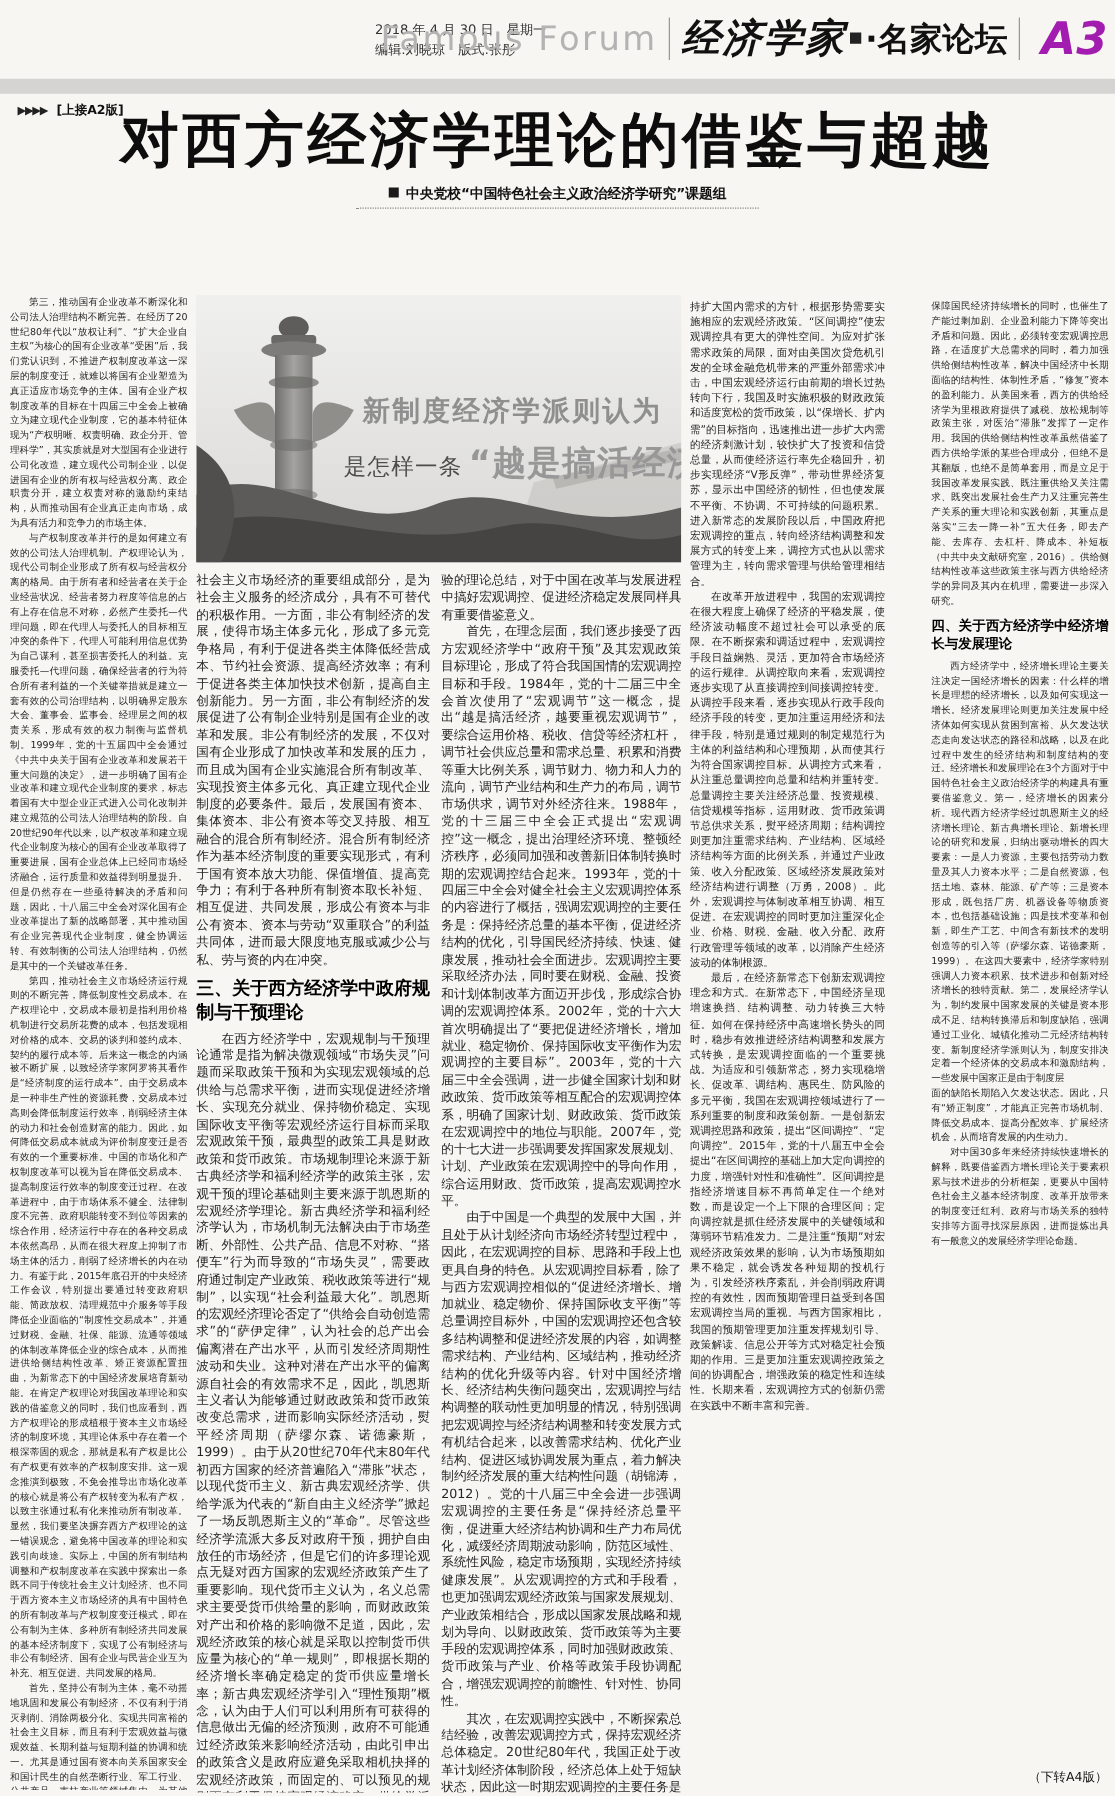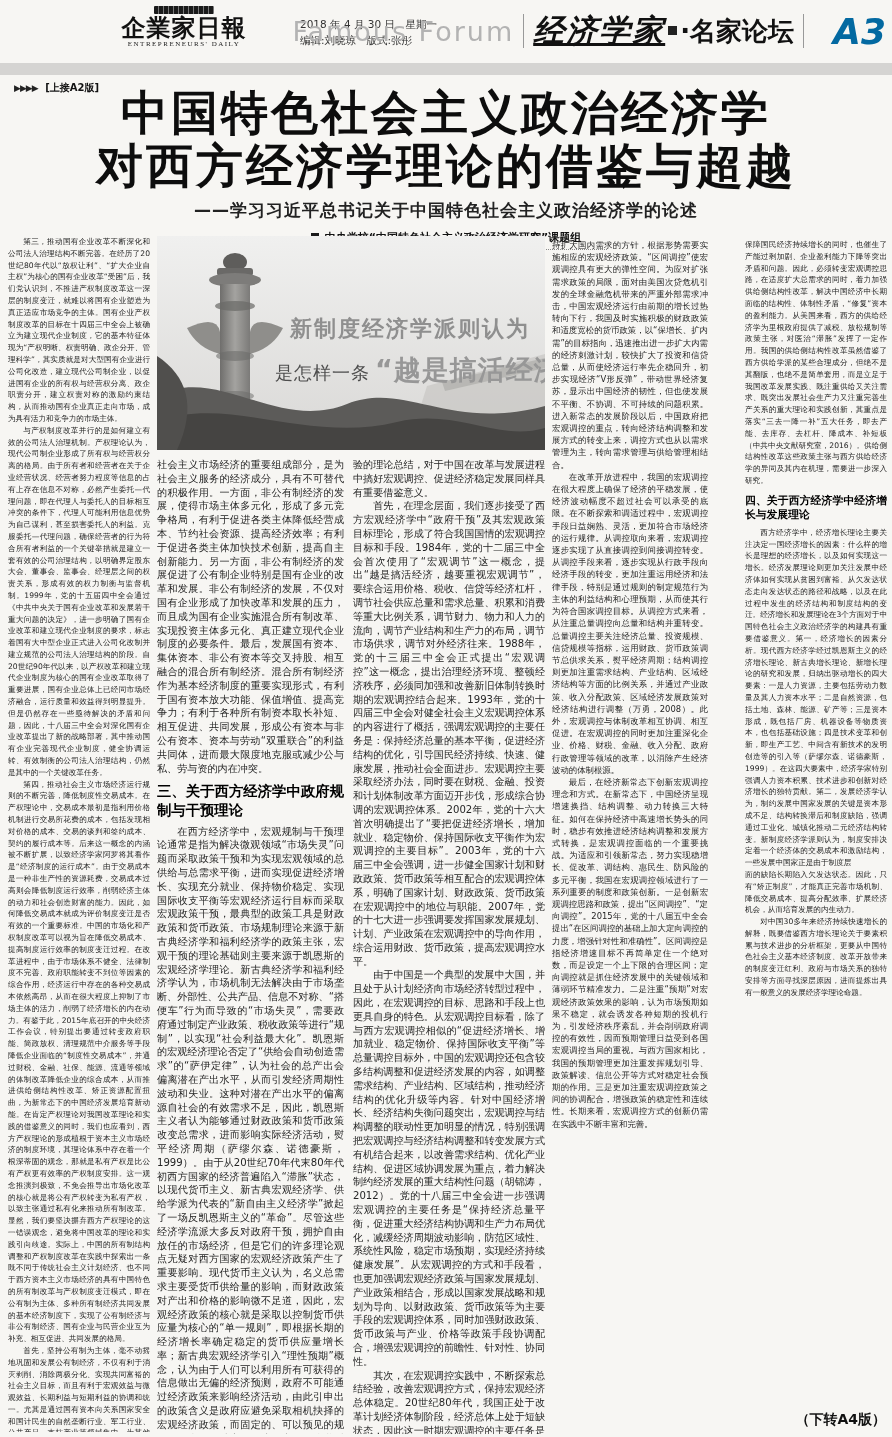--- a/index.html
+++ b/index.html
@@ -9,24 +9,24 @@
   #masthead{position:absolute;left:0;top:0;width:892px;height:62px;}
   .logo-block{position:absolute;left:84px;top:6px;width:200px;text-align:center;}
   .logo-banner{display:block;margin:0 auto 2px auto;width:60px;height:8px;background:#1a1a1a;border-radius:1px;
                background-image:repeating-linear-gradient(90deg,#1a1a1a 0 4px,#777 4px 5px);}
   .paper-name{font-family:"DejaVu Serif","Liberation Serif",serif;font-weight:900;font-size:24px;line-height:24px;letter-spacing:1px;color:#111;}
   .paper-en{font-size:7px;letter-spacing:1.5px;color:#222;font-family:"Liberation Serif","DejaVu Serif",serif;}
   .date-block{position:absolute;left:300px;top:16px;font-size:10.5px;line-height:16px;color:#333;}
   .section-block{position:absolute;right:6px;top:8px;height:46px;display:flex;align-items:center;}
   .famous{font-size:27px;font-weight:normal;color:#b3b3b3;letter-spacing:2px;}
   .vbar{width:1px;height:34px;background:#999;margin:0 9px;}
-  .brand{font-family:"DejaVu Serif","Liberation Serif",serif;font-size:31px;font-weight:900;font-style:italic;color:#111;letter-spacing:2px;text-decoration:underline;}
+  .brand{font-family:"DejaVu Serif","Liberation Serif",serif;font-size:31px;font-weight:900;font-style:italic;color:#111;letter-spacing:2px;}
   .brand-seal{display:inline-block;width:9px;height:9px;background:#222;margin:0 3px 2px 3px;vertical-align:baseline;}
   .section-cn{font-size:26px;font-weight:900;color:#111;}
-  .page-no{font-size:36px;font-weight:900;font-style:italic;color:#0369a1;margin-left:20px;}
+  .page-no{font-size:36px;font-weight:900;font-style:italic;color:#a21caf;margin-left:8px;}
   #gray-band{position:absolute;left:0;top:63px;width:892px;height:12px;background:#d5d4d2;}
   
   #cont-marker{position:absolute;left:14px;top:81px;font-size:10px;font-weight:bold;color:#111;}
   #cont-marker .arrows{color:#222;letter-spacing:-1px;margin-right:4px;font-size:9px;}
   #title-block{position:absolute;left:0;top:86px;width:892px;text-align:center;}
   .title-line{font-family:"DejaVu Serif","Liberation Serif",serif;font-weight:900;color:#0d0d0d;
               font-size:47px;line-height:53px;letter-spacing:3px;}
   #subtitle{font-size:17px;font-weight:bold;color:#222;margin-top:7px;letter-spacing:1px;}
   #byline{display:inline-block;margin-top:8px;padding:0 26px 4px 26px;border-bottom:1px dotted #8a8a8a;
           font-size:11px;font-weight:bold;color:#111;}
@@ -37,42 +37,37 @@
   .col p.cont{text-indent:0;}
   .small{font-size:7.6px;line-height:11.8px;}
   .big{font-size:10.1px;line-height:13.8px;}
   .mid5{font-size:8.4px;line-height:12.2px;}
   .colhead{font-weight:bold;font-size:1.42em;line-height:1.3;margin:7px 0 5px 0;color:#000;}
   #column-1{left:8px;top:236px;width:142px;height:1196px;}
   #column-b{left:157px;top:458px;width:187px;height:976px;}
   #column-c{left:353px;top:458px;width:192px;height:976px;}
   #column-5{left:552px;top:239px;width:156px;height:1195px;}
   #column-6{left:745px;top:239px;width:142px;height:1178px;}
-  #continued-to{position:absolute;right:6px;bottom:8px;font-size:14px;font-weight:bold;color:#111;margin-left:12px;}
+  #continued-to{position:absolute;right:6px;bottom:8px;font-size:10px;font-weight:normal;color:#111;margin-left:12px;}
   
   #photo{position:absolute;left:157px;top:236px;width:388px;height:214px;overflow:hidden;
          background:linear-gradient(180deg,#efefee 0%,#e2e2e0 55%,#d8d7d5 100%);}
   #photo svg{position:absolute;left:0;top:0;}
   .cap1{position:absolute;left:128px;top:78px;width:250px;text-align:center;
         font-size:22px;font-weight:900;color:#8f8f8f;letter-spacing:2px;}
   .cap2{position:absolute;left:118px;top:116px;width:264px;text-align:center;white-space:nowrap;}
   .cap2 .pre{font-size:18px;font-weight:400;color:#4d4d4d;letter-spacing:1px;}
   .cap2 .quote{font-size:27px;font-weight:900;color:#979797;letter-spacing:1px;}
 </style>
 </head>
 <body>
 
 <div id="page">
 
   <div id="masthead">
-    <div class="logo-block">
-      <span class="logo-banner"></span>
-      <div class="paper-name">企業家日報</div>
-      <div class="paper-en">ENTREPRENEURS' DAILY</div>
-    </div>
     <div class="date-block">
       <div>2018 年 4 月 30 日　星期一</div>
       <div>编辑:刘晓琼　版式:张彤</div>
     </div>
     <div class="section-block">
       <span class="famous">Famous Forum</span>
       <span class="vbar"></span>
       <span class="brand">经济学家</span>
       <span class="brand-seal"></span>
       <span class="section-cn">·名家论坛</span>
@@ -80,23 +75,21 @@
       <span class="page-no">A3</span>
     </div>
   </div>
   <div id="gray-band"></div>
 
   <div id="cont-marker">
     <span class="arrows">▶▶▶▶</span>
     <span>[上接A2版]</span>
   </div>
   <div id="title-block">
-    <div class="title-line">中国特色社会主义政治经济学</div>
     <div class="title-line">对西方经济学理论的借鉴与超越</div>
-    <div id="subtitle">——学习习近平总书记关于中国特色社会主义政治经济学的论述</div>
     <div>
       <span id="byline">
         <span class="sq"></span><span>中央党校“中国特色社会主义政治经济学研究”课题组</span>
       </span>
     </div>
   </div>
 
   <div id="photo">
     <svg width="388" height="214" viewBox="0 0 388 214">
       <defs>

